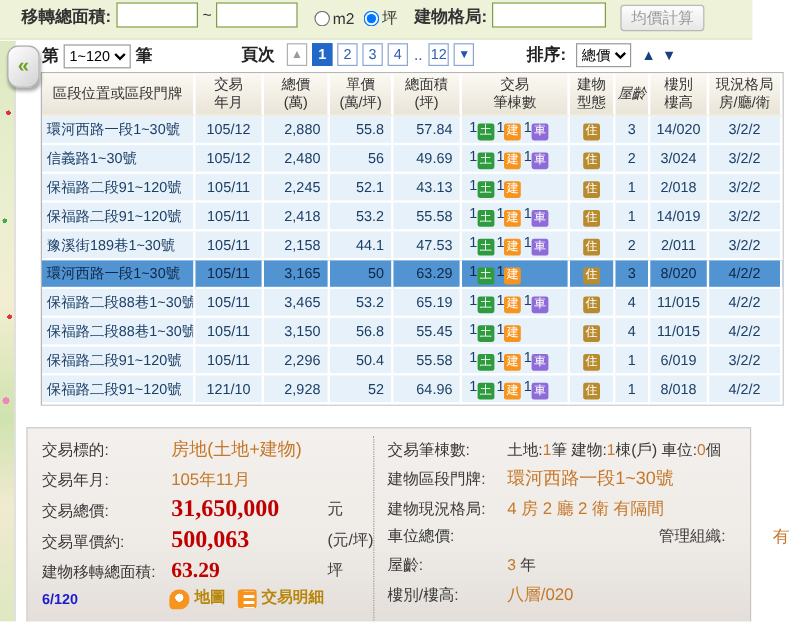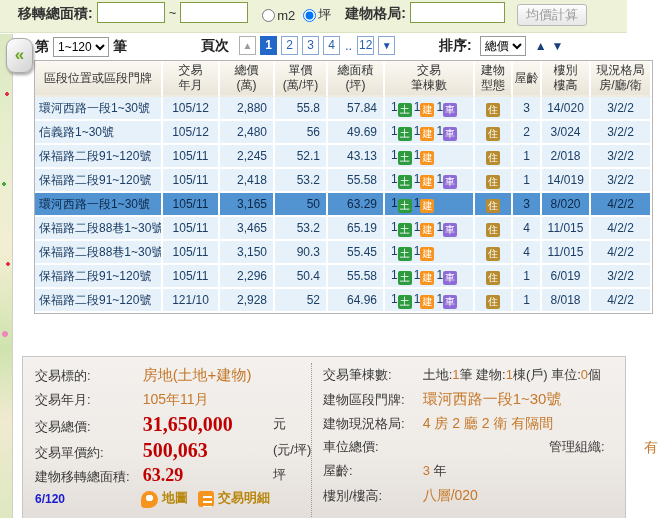--- a/index.html
+++ b/index.html
@@ -220,21 +220,21 @@
           <div>(坪)</div>
         </th>
         <th>
           <div>交易</div>
           <div>筆棟數</div>
         </th>
         <th>
           <div>建物</div>
           <div>型態</div>
         </th>
-        <th style="line-height: 34px;">
+        <th style="line-height: 34px; font-style: italic;">
           <div>屋齡</div>
         </th>
         <th>
           <div>樓別</div>
           <div>樓高</div>
         </th>
         <th>
           <div>現況格局</div>
           <div>房/廳/衛</div>
         </th>
@@ -282,20 +282,32 @@
         <td>105/11</td>
         <td class="ar">2,418</td>
         <td class="ar">53.2</td>
         <td class="ar">55.58</td>
         <td class="al"><span class="cnt-num">1</span><span class="mini-ic ic-land">土</span><span class="cnt-num">1</span><span class="mini-ic ic-build">建</span><span class="cnt-num">1</span><span class="mini-ic ic-car">車</span></td>
         <td><span class="mini-ic ic-house">住</span></td>
         <td>1</td>
         <td>14/019</td>
         <td>3/2/2</td>
       </tr>
+      <tr>
+        <td class="al">豫溪街189巷1~30號</td>
+        <td>105/11</td>
+        <td class="ar">2,158</td>
+        <td class="ar">44.1</td>
+        <td class="ar">47.53</td>
+        <td class="al"><span class="cnt-num">1</span><span class="mini-ic ic-land">土</span><span class="cnt-num">1</span><span class="mini-ic ic-build">建</span><span class="cnt-num">1</span><span class="mini-ic ic-car">車</span></td>
+        <td><span class="mini-ic ic-house">住</span></td>
+        <td>2</td>
+        <td>2/011</td>
+        <td>3/2/2</td>
+      </tr>
       <tr class="selected">
         <td class="al">環河西路一段1~30號</td>
         <td>105/11</td>
         <td class="ar">3,165</td>
         <td class="ar">50</td>
         <td class="ar">63.29</td>
         <td class="al"><span class="cnt-num">1</span><span class="mini-ic ic-land">土</span><span class="cnt-num">1</span><span class="mini-ic ic-build">建</span></td>
         <td><span class="mini-ic ic-house">住</span></td>
         <td>3</td>
         <td>8/020</td>
@@ -310,21 +322,21 @@
         <td class="al"><span class="cnt-num">1</span><span class="mini-ic ic-land">土</span><span class="cnt-num">1</span><span class="mini-ic ic-build">建</span><span class="cnt-num">1</span><span class="mini-ic ic-car">車</span></td>
         <td><span class="mini-ic ic-house">住</span></td>
         <td>4</td>
         <td>11/015</td>
         <td>4/2/2</td>
       </tr>
       <tr>
         <td class="al">保福路二段88巷1~30號</td>
         <td>105/11</td>
         <td class="ar">3,150</td>
-        <td class="ar">90.3</td>
+        <td class="ar">56.8</td>
         <td class="ar">55.45</td>
         <td class="al"><span class="cnt-num">1</span><span class="mini-ic ic-land">土</span><span class="cnt-num">1</span><span class="mini-ic ic-build">建</span></td>
         <td><span class="mini-ic ic-house">住</span></td>
         <td>4</td>
         <td>11/015</td>
         <td>4/2/2</td>
       </tr>
       <tr>
         <td class="al">保福路二段91~120號</td>
         <td>105/11</td>

